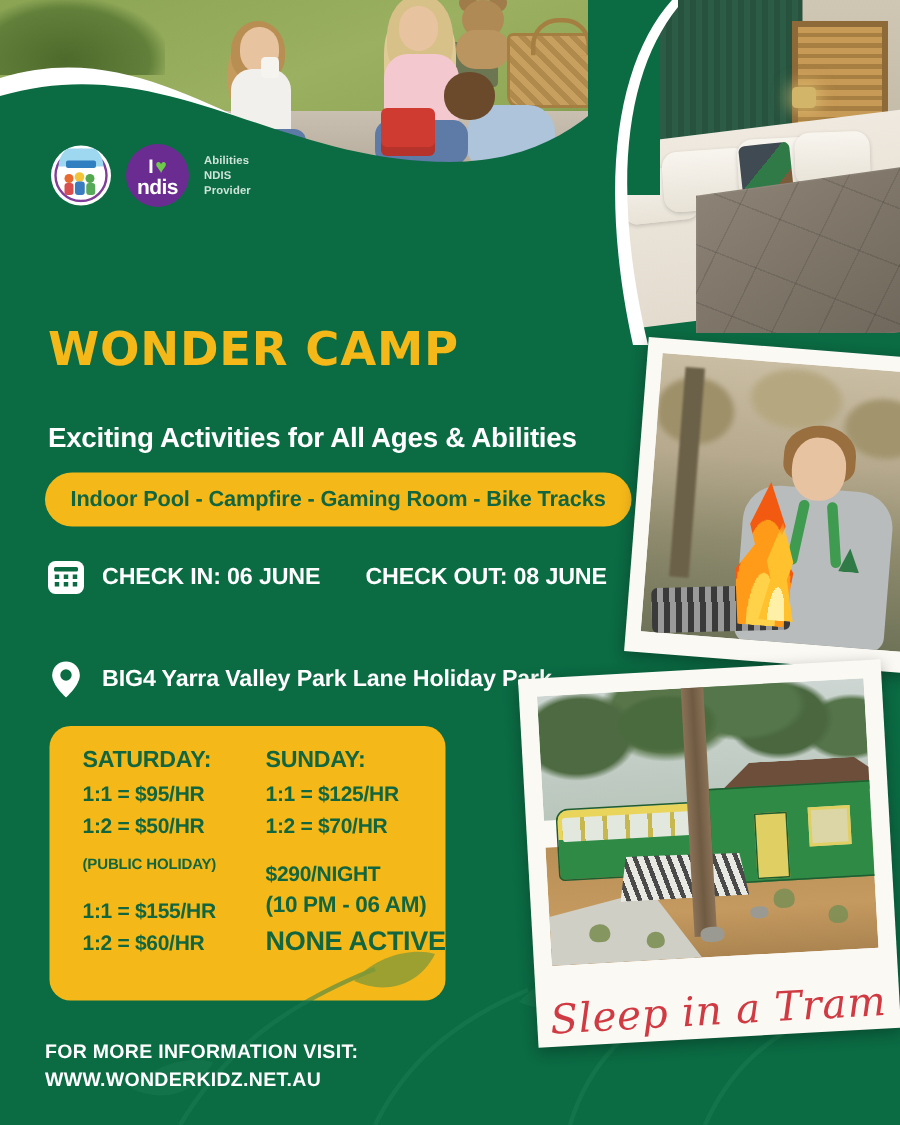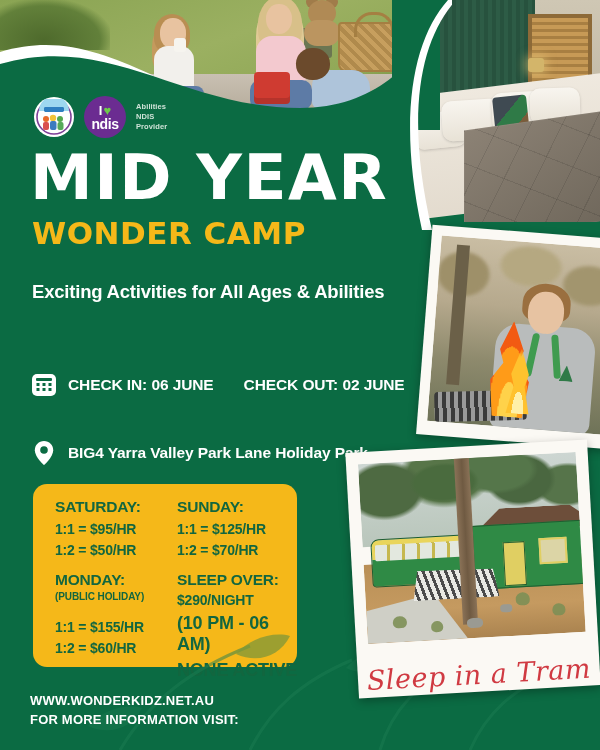--- a/index.html
+++ b/index.html
@@ -573,42 +573,42 @@
       </div>
       <div class="ndis-word">ndis</div>
     </div>
     <div class="ndis-text">
       <div>Abilities</div>
       <div>NDIS</div>
       <div>Provider</div>
     </div>
   </div>
 
-  <div class="title-main">MID YEAR</div>
   <div class="title-sub">WONDER CAMP</div>
   <div class="tagline">Exciting Activities for All Ages &amp; Abilities</div>
+  <div class="activities-pill">Indoor Pool - Campfire - Gaming Room - Bike Tracks</div>
 
   <div class="info-row info-1">
     <span class="ico">
       <svg width="26" height="26" viewBox="0 0 26 26">
         <rect x="1" y="2" width="24" height="22" rx="5" fill="#ffffff"></rect>
         <rect x="5" y="6" width="16" height="3" rx="1" fill="#0B6B43"></rect>
         <g fill="#0B6B43">
           <rect x="5.5" y="11" width="3" height="3"></rect>
             <rect x="11.5" y="11" width="3" height="3"></rect>
           <rect x="17.5" y="11" width="3" height="3"></rect>
           <rect x="5.5" y="16" width="3" height="3"></rect>
             <rect x="11.5" y="16" width="3" height="3"></rect>
           <rect x="17.5" y="16" width="3" height="3"></rect>
         </g>
       </svg>
     </span>
     <span>CHECK IN: 06 JUNE</span>
     <span class="info-gap"></span>
-    <span>CHECK OUT: 02 JUNE</span>
+    <span>CHECK OUT: 08 JUNE</span>
   </div>
 
 
   <div class="info-row info-3">
     <span class="ico">
       <svg width="26" height="26" viewBox="0 0 26 26">
         <path d="M13 1 C7.8 1 3.8 5 3.8 10.2 C3.8 17 13 25 13 25 C13 25 22.2 17 22.2 10.2 C22.2 5 18.2 1 13 1 Z" fill="#ffffff"></path>
         <circle cx="13" cy="10" r="3.8" fill="#0B6B43"></circle>
       </svg>
     </span>
@@ -623,29 +623,27 @@
         <div class="p-line">1:2 = $50/HR</div>
       </div>
       <div class="pcol">
         <div class="p-head">SUNDAY:</div>
         <div class="p-line">1:1 = $125/HR</div>
         <div class="p-line">1:2 = $70/HR</div>
       </div>
     </div>
     <div class="price-grid price-row2">
       <div class="pcol">
-        <div class="p-head">MONDAY:</div>
         <div class="p-note">(PUBLIC HOLIDAY)</div>
         <div class="p-line">1:1 = $155/HR</div>
         <div class="p-line">1:2 = $60/HR</div>
       </div>
       <div class="pcol">
-        <div class="p-head">SLEEP OVER:</div>
         <div class="p-line" style="margin-top:3px">$290/NIGHT</div>
-        <div class="p-line" style="font-size:18px">(10 PM - 06 AM)</div>
+        <div class="p-line" style="font-size:15px">(10 PM - 06 AM)</div>
         <div class="p-line" style="font-size:18px">NONE ACTIVE</div>
       </div>
     </div>
   </div>
 
   <svg class="leaves" viewBox="0 0 600 200" preserveAspectRatio="none">
     <g fill="none" stroke="#1d7d53" stroke-width="3" opacity=".9">
       <path d="M120 200 C150 150 190 120 250 96"></path>
       <path d="M250 200 C270 160 300 132 352 110"></path>
       <path d="M380 200 C392 160 418 132 462 112"></path>
@@ -697,17 +695,17 @@
       <div class="tram-shrub" style="left:64px;bottom:8px;width:12px;height:11px"></div>
       <div class="tram-shrub" style="left:150px;bottom:30px;width:14px;height:13px"></div>
       <div class="tram-shrub" style="left:186px;bottom:18px;width:13px;height:12px"></div>
       <div class="tram-rock" style="left:100px;bottom:10px;width:16px;height:10px"></div>
       <div class="tram-rock" style="left:134px;bottom:24px;width:12px;height:8px"></div>
     </div>
     <div class="caption">Sleep in a Tram</div>
   </div>
 
   <div class="footer">
+    <div>FOR MORE INFORMATION VISIT:</div>
     <div>WWW.WONDERKIDZ.NET.AU</div>
-    <div>FOR MORE INFORMATION VISIT:</div>
   </div>
 
 </div>
 
 </body></html>

